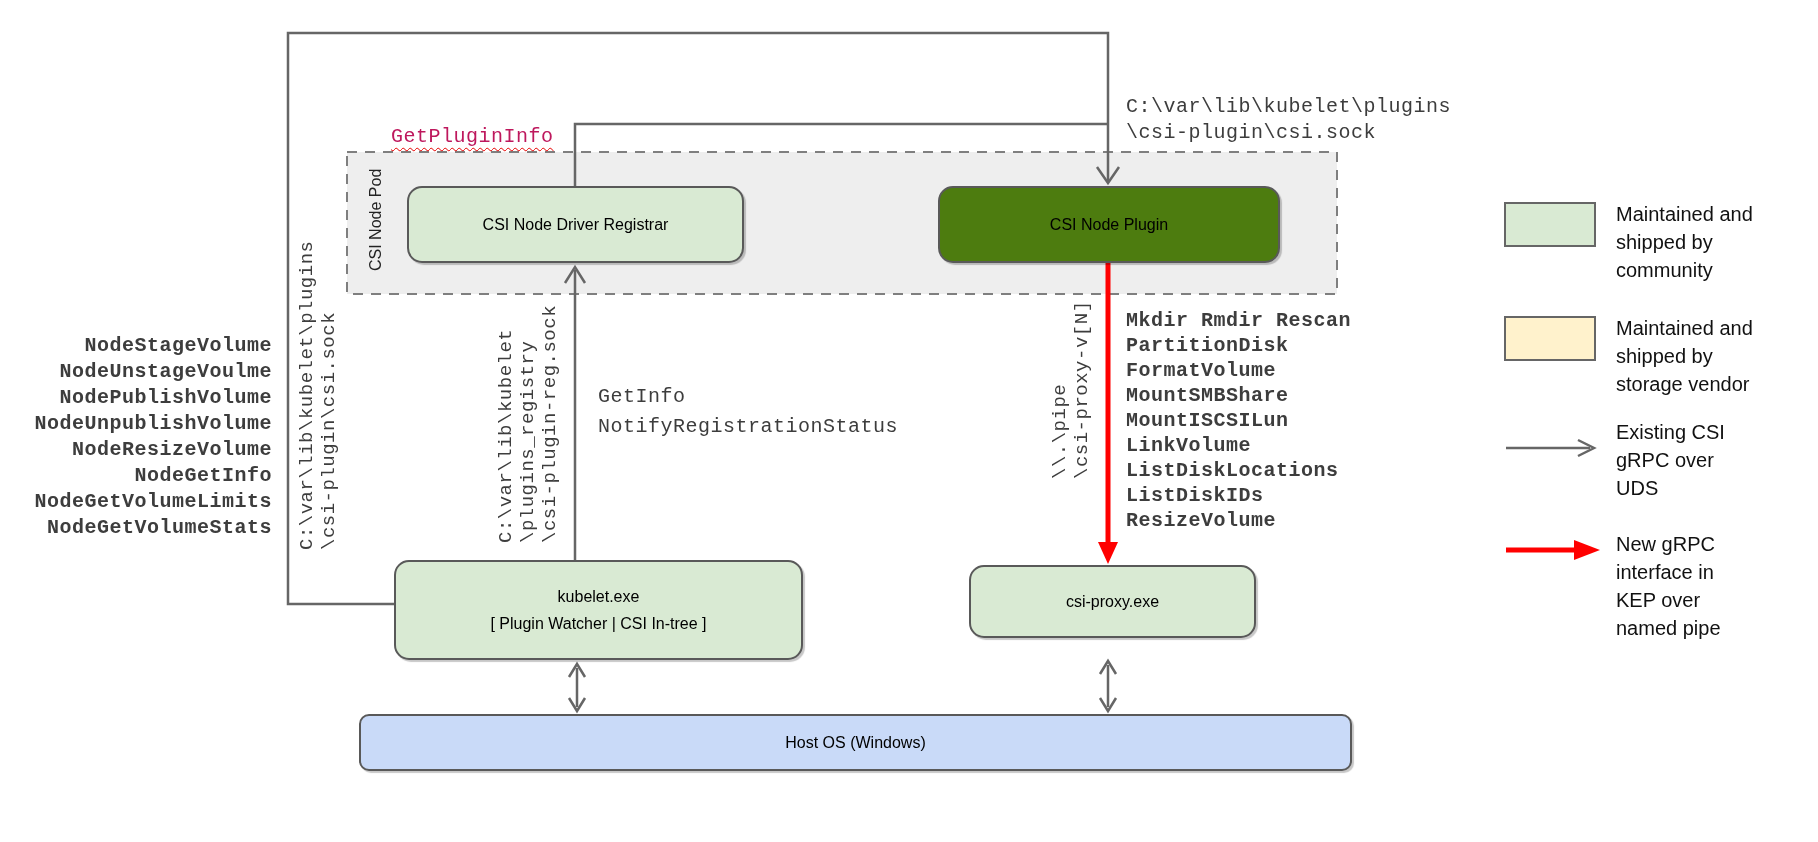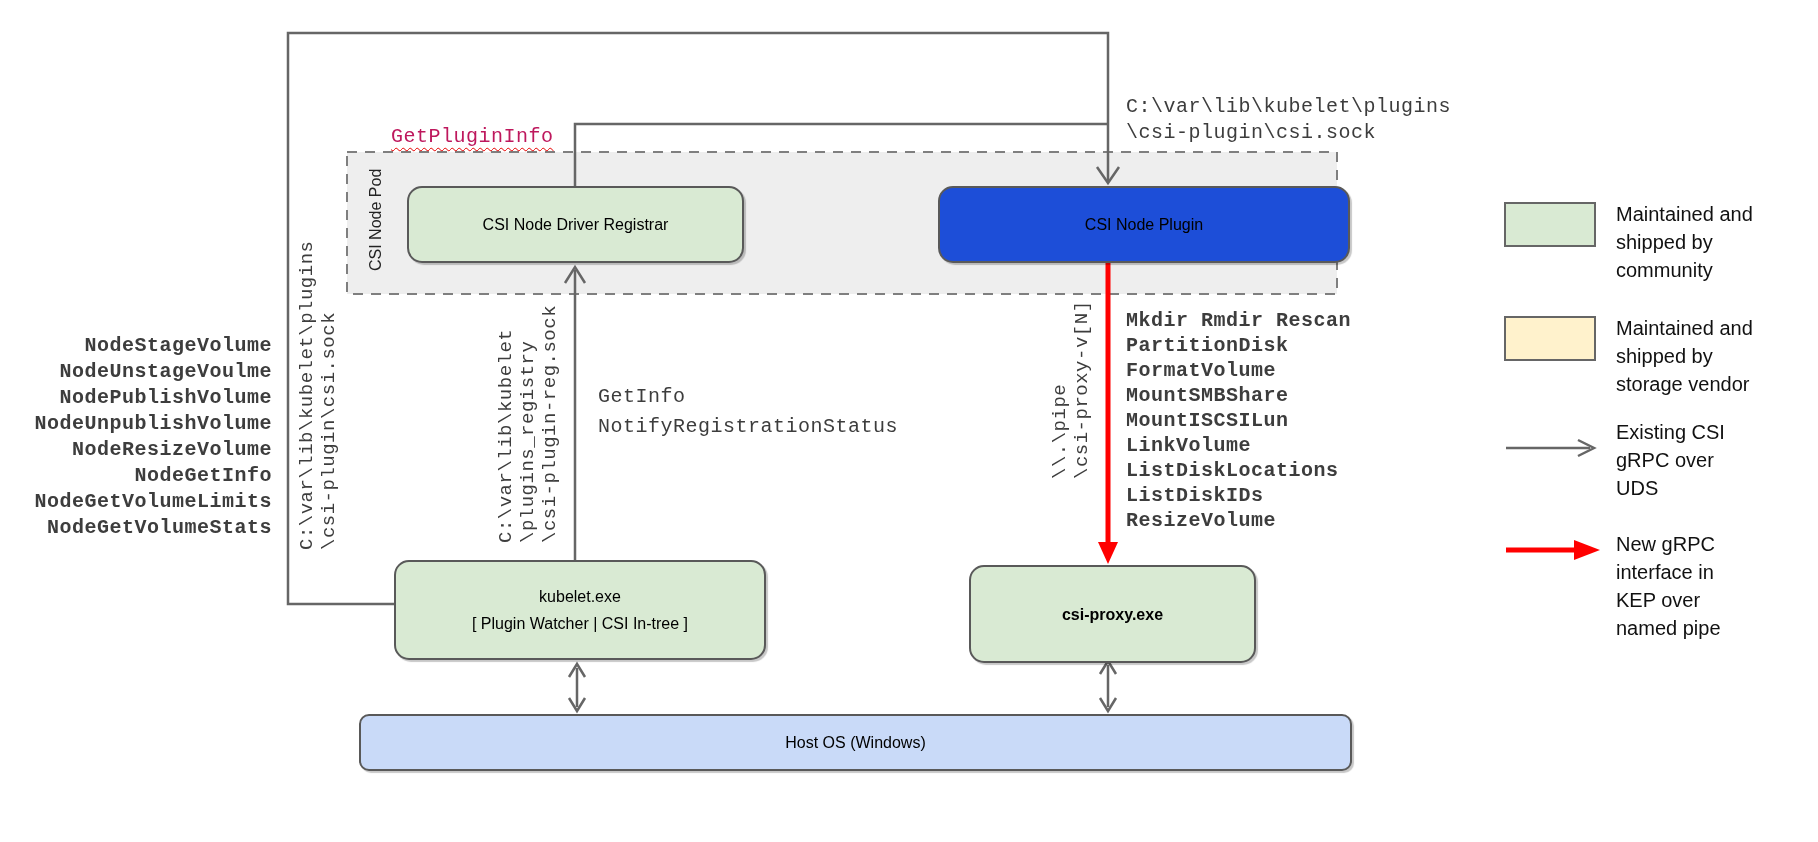--- a/index.html
+++ b/index.html
@@ -56,26 +56,26 @@
     <path d="M1506,448 H1590" fill="none" stroke="#666666" stroke-width="2.5"></path>
     <polyline points="1578,440 1594,448 1578,456" fill="none" stroke="#666666" stroke-width="2.5"></polyline>
     <path d="M1506,550 H1578" fill="none" stroke="#ff0000" stroke-width="5"></path>
     <polygon points="1600,550 1574,540 1574,560" fill="#ff0000"></polygon>
   </svg>
 
   <div class="pod-label rot" style="left:327px;top:213px;width:98px;">CSI Node Pod</div>
 
   <div class="node rounded" style="left: 407px; top: 186px; width: 337px; height: 77px; background-color: rgb(217, 234, 211);">CSI Node Driver Registrar</div>
 
-  <div class="node rounded" style="left: 938px; top: 186px; width: 412px; height: 77px; background-color: #1d4ed8;">CSI Node Plugin</div>
+  <div class="node rounded" style="left: 938px; top: 186px; width: 342px; height: 77px; background-color: #4d7c0f;">CSI Node Plugin</div>
 
-  <div class="node rounded" style="left: 394px; top: 560px; width: 372px; height: 100px; background-color: rgb(217, 234, 211);">kubelet.exe
+  <div class="node rounded" style="left: 394px; top: 560px; width: 409px; height: 100px; background-color: rgb(217, 234, 211);">kubelet.exe
 [ Plugin Watcher | CSI In-tree ]</div>
 
-  <div class="node rounded" style="left: 969px; top: 565px; width: 287px; height: 98px; background-color: rgb(217, 234, 211); font-weight: bold;">csi-proxy.exe</div>
+  <div class="node rounded" style="left: 969px; top: 565px; width: 287px; height: 73px; background-color: rgb(217, 234, 211);">csi-proxy.exe</div>
 
   <div class="node" style="left: 359px; top: 714px; width: 993px; height: 57px; border-radius: 10px; background-color: rgb(201, 218, 248);">Host OS (Windows)</div>
 
   <div class="mono squiggle" style="left:391px;top:124px;">GetPluginInfo</div>
 
   <div class="mono" style="left:1126px;top:94px;">C:\var\lib\kubelet\plugins
 \csi-plugin\csi.sock</div>
 
   <div class="mono mono-sm rot" style="left:168px;top:378px;width:300px;">C:\var\lib\kubelet\plugins
 \csi-plugin\csi.sock</div>

